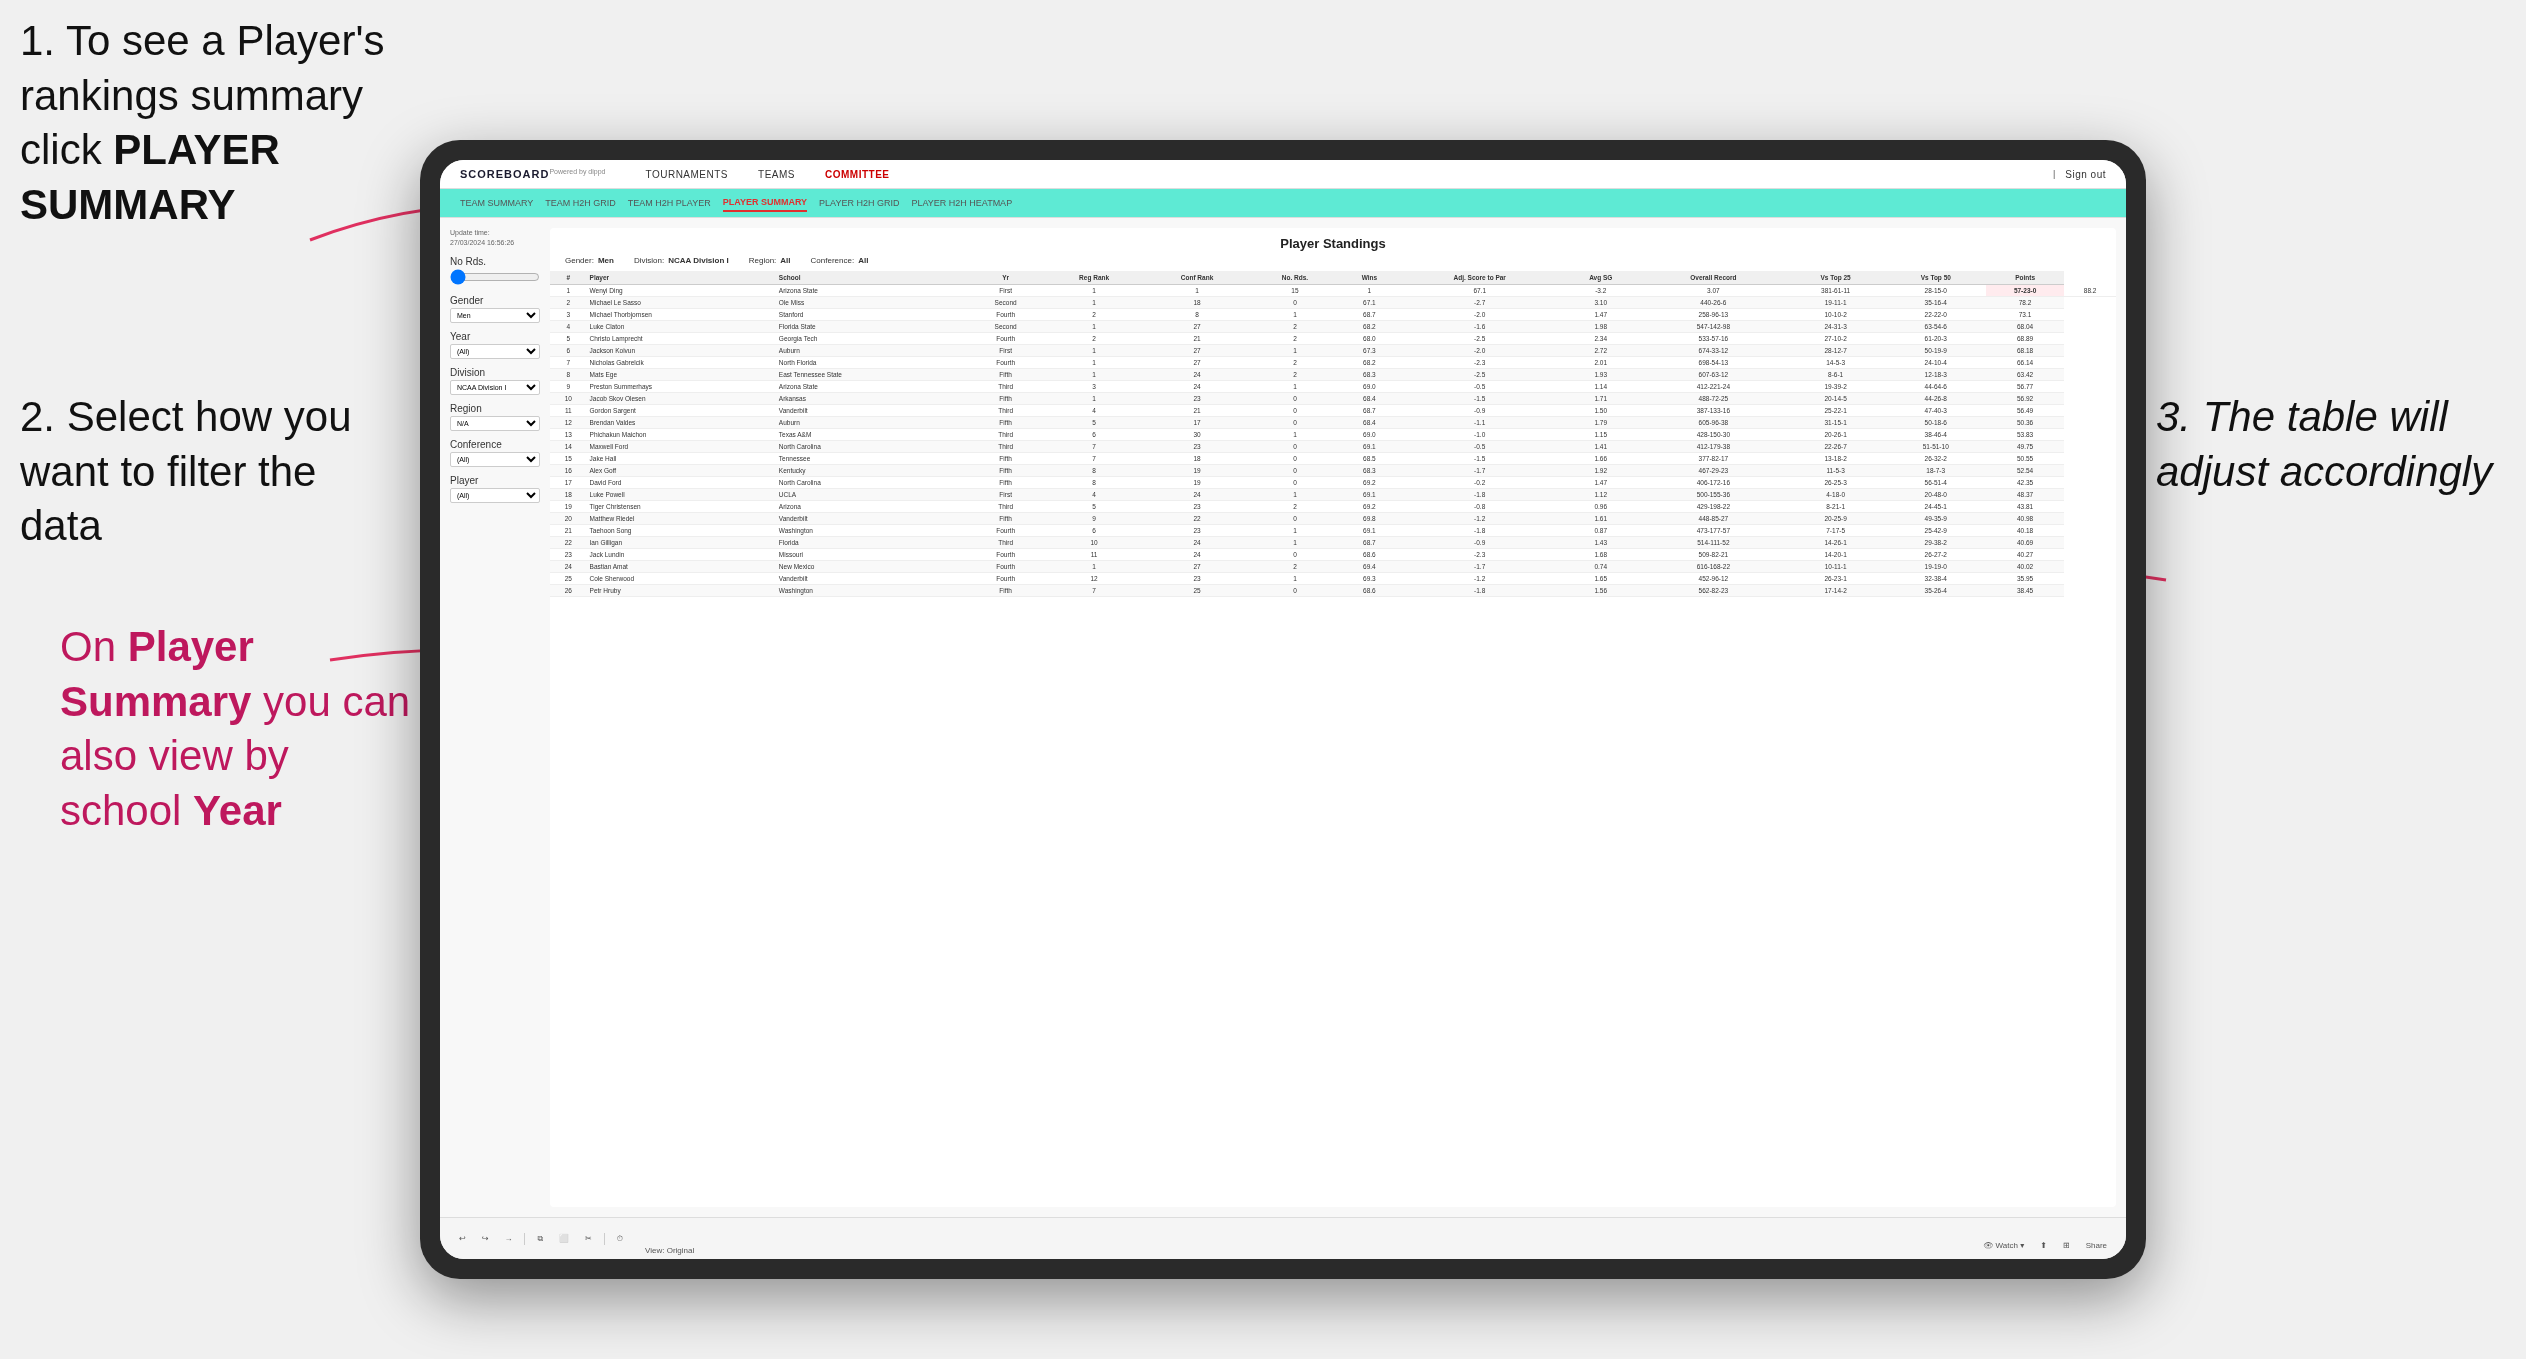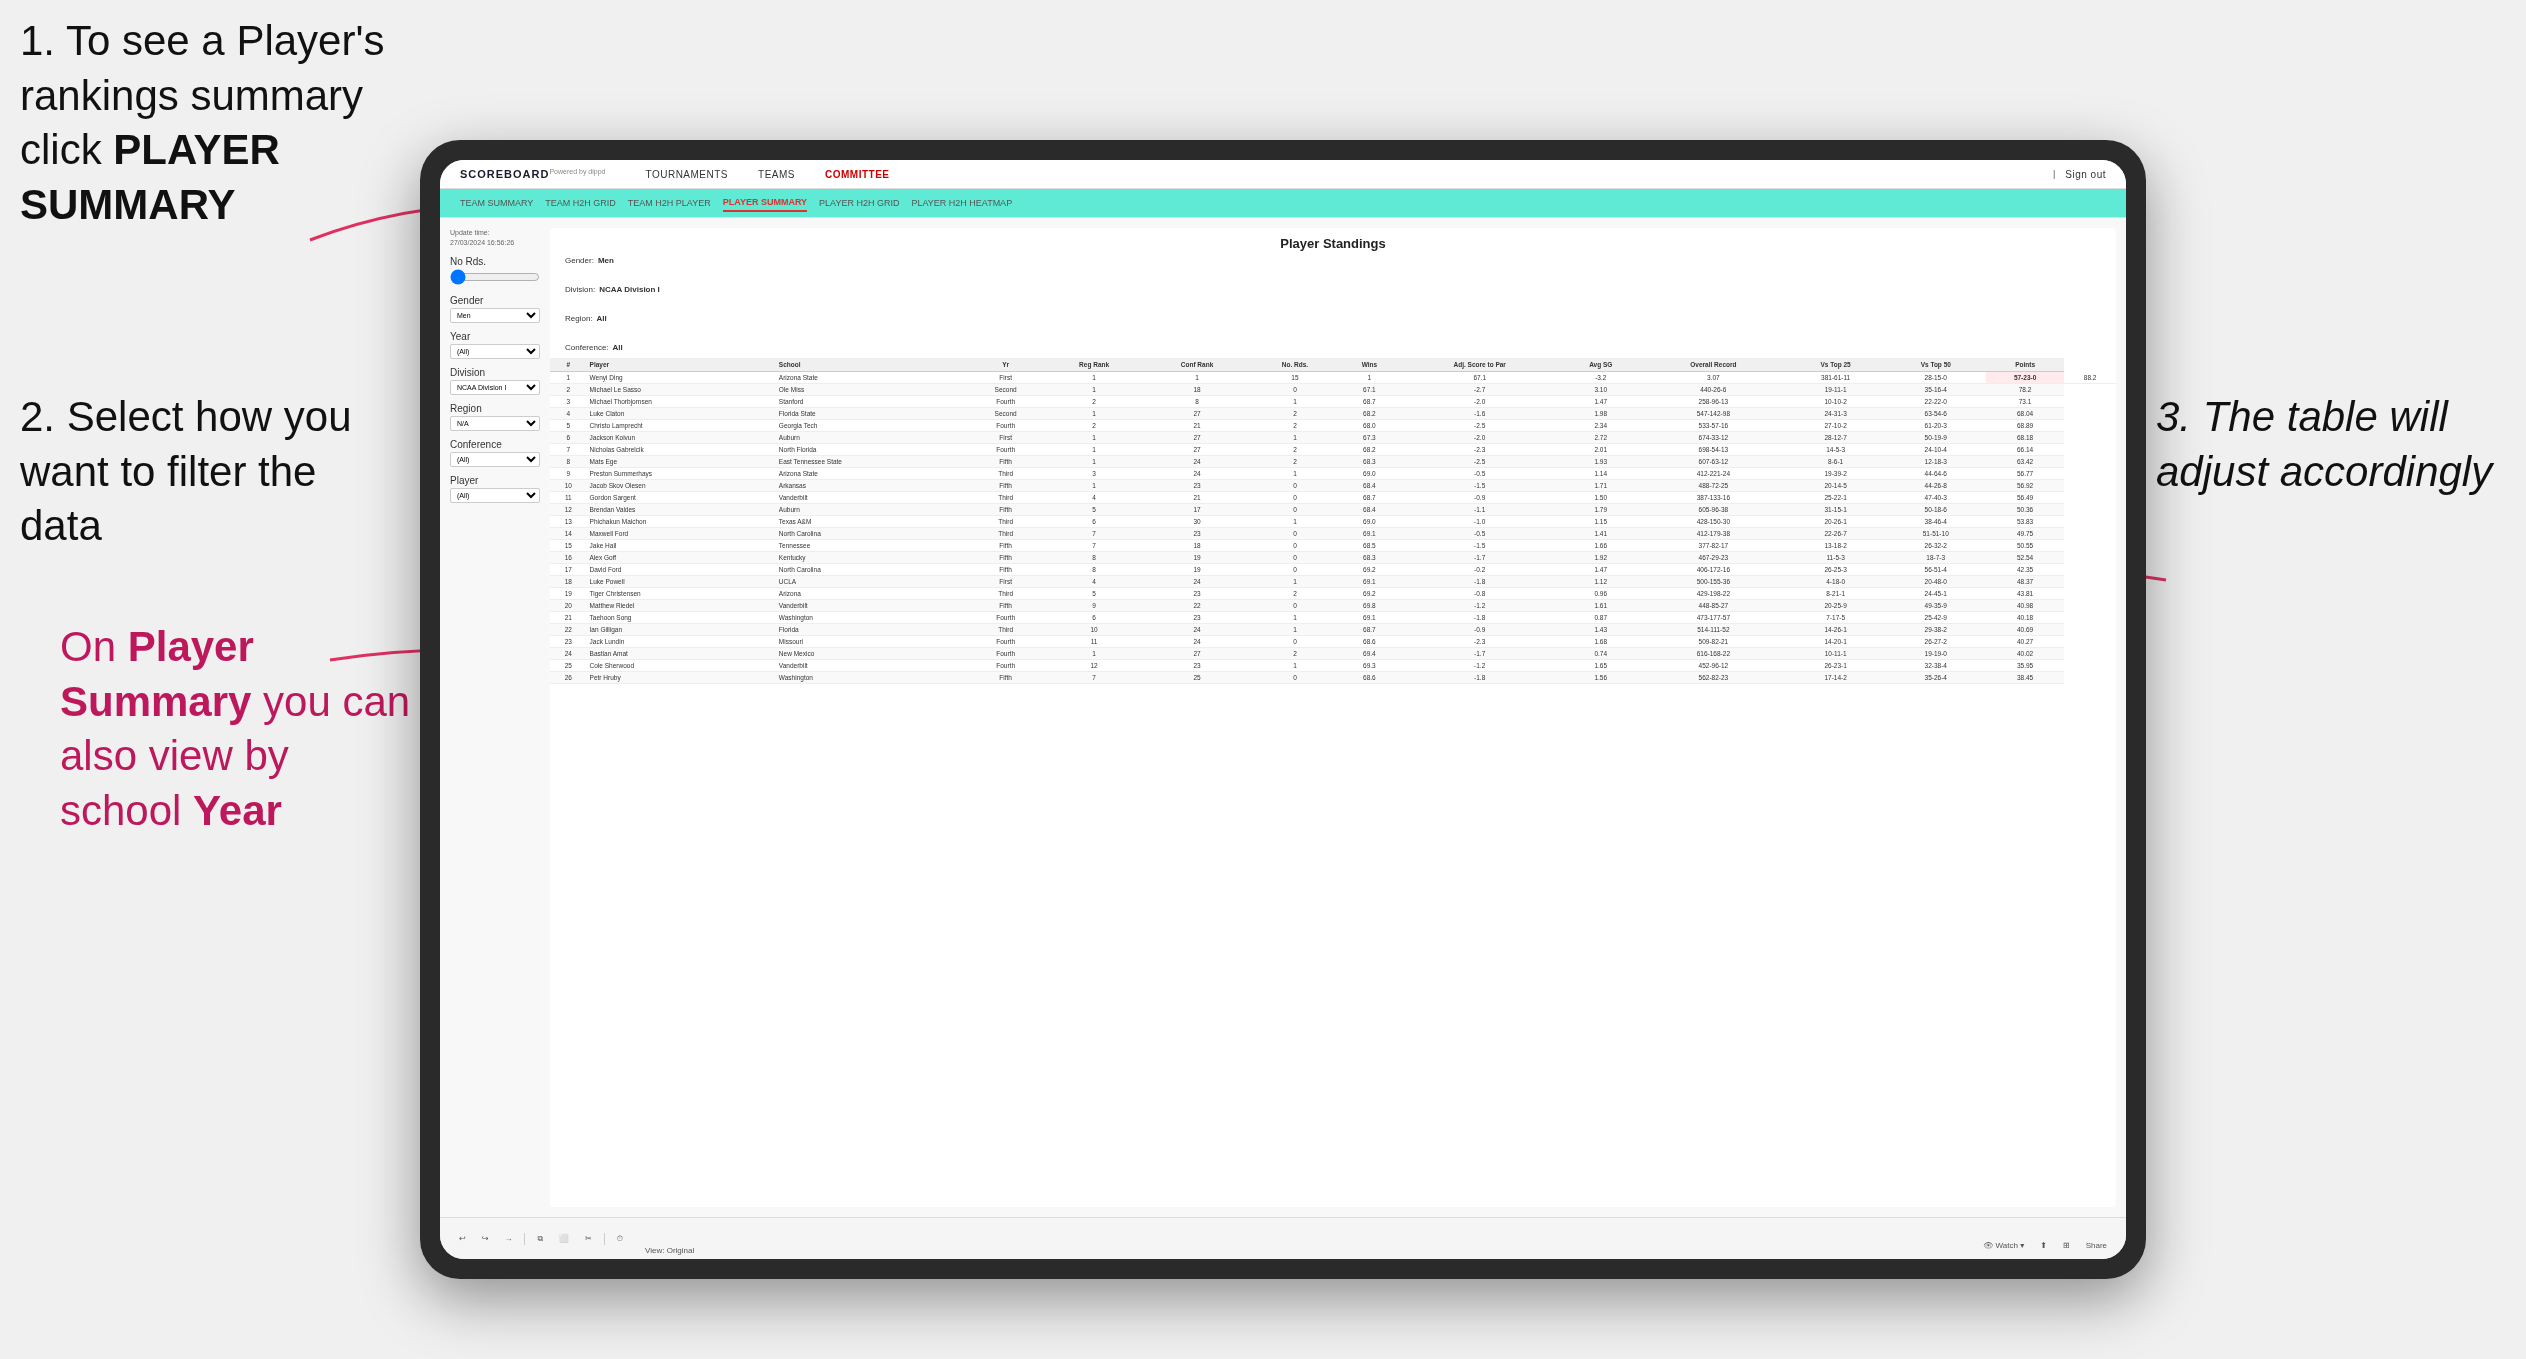--- a/index.html
+++ b/index.html
@@ -222,21 +222,20 @@
       padding: 8px 0 5px;
     }
 
     .table-filters {
       display: flex;
       gap: 20px;
       padding: 0 15px 6px;
       font-size: 8px;
       color: #333;
       flex-wrap: wrap;
-      flex-direction: column;
     }
 
     .table-filter-item {
       display: flex;
       align-items: center;
       gap: 4px;
     }
 
     .standings-table {
       width: 100%;

